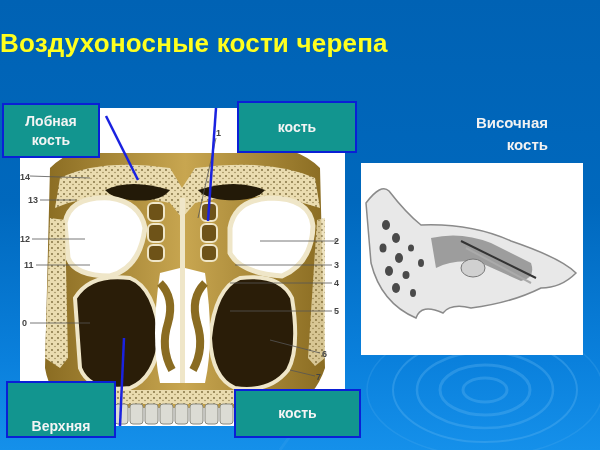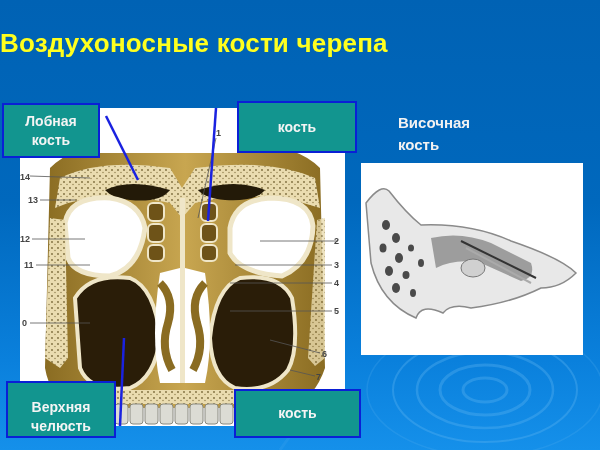--- a/index.html
+++ b/index.html
@@ -22,21 +22,21 @@
   .temporal-frame {
     position: absolute; left: 361px; top: 163px; width: 222px; height: 192px;
     background: #ffffff; overflow: hidden;
   }
   .label-box {
     position: absolute; background: #12958f; border: 2px solid #0a1fd6;
     color: #f4f4f4; font-weight: bold; font-size: 14px; line-height: 19px;
     text-align: center; display: flex; flex-direction: column; justify-content: center;
   }
   .temporal-caption {
-    position: absolute; left: 398px; top: 112px; width: 150px; text-align: left;
+    position: absolute; left: 398px; top: 112px; width: 150px; text-align: right;
     color: #f2f2f2; font-weight: bold; font-size: 15px; line-height: 22px;
   }
   svg text { font-family: "Liberation Sans", sans-serif; }
 </style>
 </head>
 <body>
 
 <svg class="ripples" viewBox="0 0 600 450">
   <g fill="none" stroke="#5fb4f2" stroke-opacity="0.35">
     <ellipse cx="485" cy="390" rx="22" ry="12" stroke-width="3"></ellipse>
@@ -175,21 +175,20 @@
   <span>Лобная</span>
   <span>кость</span>
 </div>
 
 <div class="label-box" style="left:237px; top:101px; width:120px; height:52px;">
   <span>кость</span>
 </div>
 
 <div class="label-box" style="left:6px; top:381px; width:110px; height:57px;justify-content:flex-end;">
   <span>Верхняя</span>
-  <span>челюсть</span>
 </div>
 
 <div class="label-box" style="left:234px; top:389px; width:127px; height:49px;">
   <span>кость</span>
 </div>
 
 <div class="temporal-caption">
   <div>Височная</div>
   <div>кость</div>
 </div>

